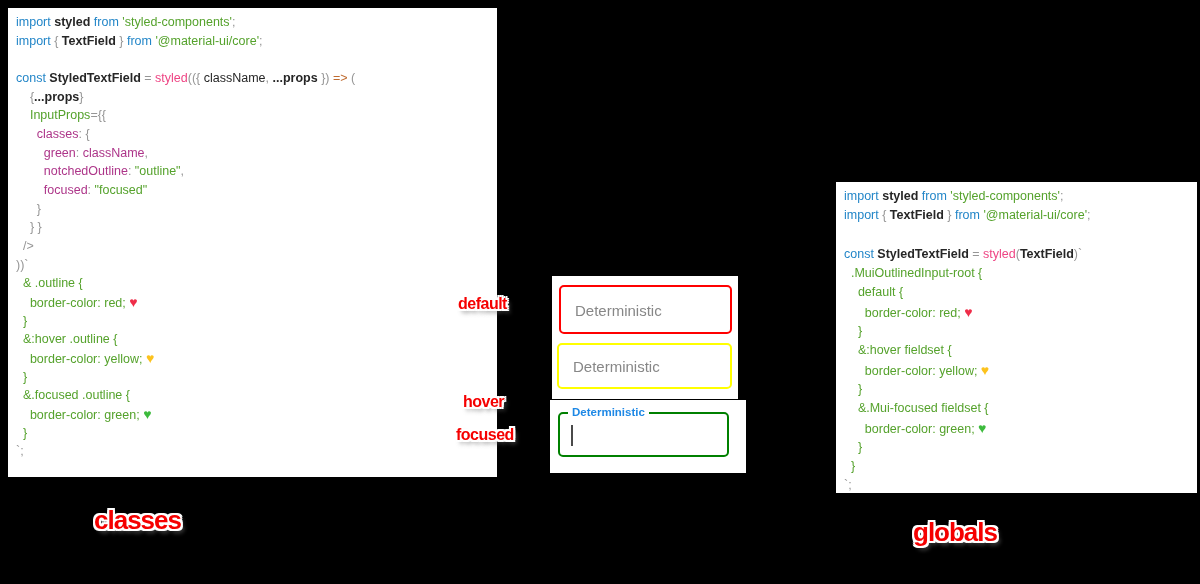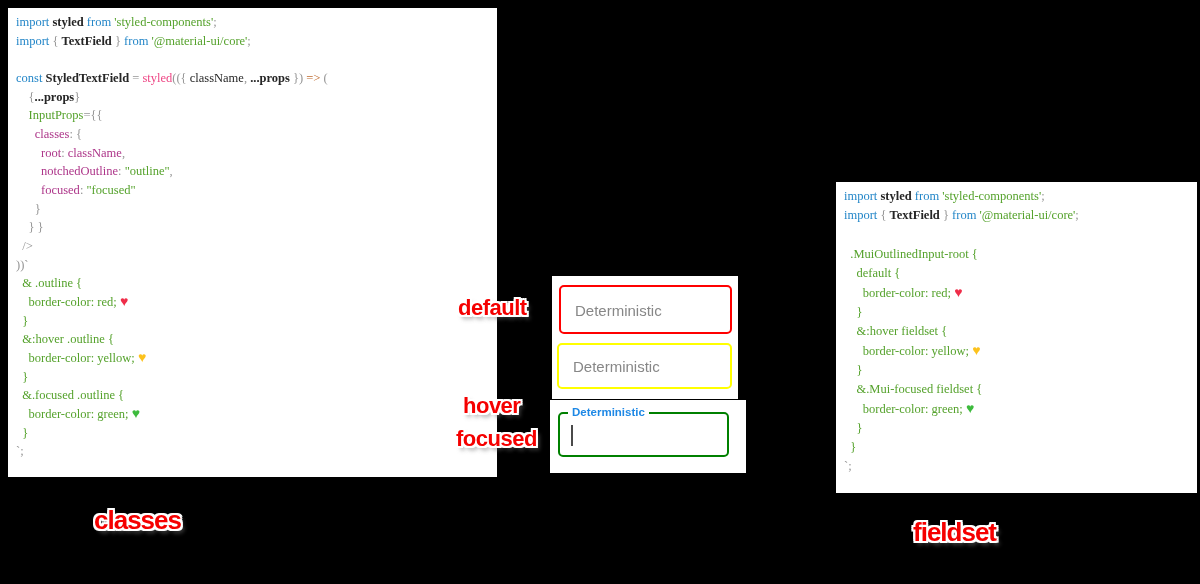--- a/index.html
+++ b/index.html
@@ -1,35 +1,35 @@
 <!DOCTYPE html>
 <html><head>
 <meta charset="utf-8">
 <style>
   html,body{margin:0;padding:0;background:#000;}
   .stage{position:relative;width:1200px;height:584px;background:#000;overflow:hidden;
          font-family:"Liberation Sans", sans-serif;}
   
-  .code-panel{position:absolute;background:#fff;font-family:Liberation Serif, serif;
+  .code-panel{position:absolute;background:#fff;font-family:Liberation Sans, sans-serif;
               font-size:12.5px;color:#262626;}
   .panel-left{left:8px;top:8px;width:489px;height:469px;padding:5px 0 0 8px;box-sizing:border-box;}
   .panel-right{left:836px;top:182px;width:361px;height:311px;padding:5px 0 0 8px;box-sizing:border-box;}
   .cl{white-space:pre;display:block;}
   .panel-left .cl{height:18.68px;line-height:18.68px;}
   .panel-right .cl{height:19.3px;line-height:19.3px;}
   .kw{color:#2386c8;} .g{color:#55a22c;} .pk{color:#ee4584;}
   .mg{color:#ad3589;} .ar{color:#bf6b30;} .gy{color:#969696;}
   .id{color:#262626;font-weight:bold;} .idn{color:#262626;}
   .hr{color:#ef2d49;font-size:14px;} .hy{color:#fcc21d;font-size:14px;} .hg{color:#3dbb3d;font-size:14px;}
   
   .ann{position:absolute;color:#f50000;font-weight:bold;
        text-shadow:-2px -2px 0 #fff,2px -2px 0 #fff,-2px 2px 0 #fff,2px 2px 0 #fff,
                    -2px 0 0 #fff,2px 0 0 #fff,0 -2px 0 #fff,0 2px 0 #fff,
                    3px 4px 4px rgba(110,110,110,.75);}
-  .ann-state{font-size:22px;letter-spacing:-0.5px;}
+  .ann-state{font-size:16px;letter-spacing:-0.5px;}
   .ann-caption{font-size:26px;letter-spacing:-1px;}
   
   .demo-card{position:absolute;background:#fff;}
   .card-top{left:552px;top:276px;width:186px;height:123px;}
   .card-bottom{left:550px;top:400px;width:196px;height:73px;}
   .tf{position:absolute;box-sizing:border-box;border-radius:5px;background:#fff;padding-left:16px;}
   .tf-default{left:7px;top:9px;width:173px;height:49px;border:2px solid #ff0000;}
   .tf-hover{left:5px;top:67px;width:175px;height:46px;border:2px solid #ffff00;}
   .tf-focused{left:8px;top:12px;width:171px;height:45px;border:2px solid #008000;}
   .ph{position:absolute;left:14px;top:50%;transform:translateY(-50%);
@@ -44,21 +44,21 @@
 <div class="stage">
 
   <div class="code-panel panel-left">
       <div class="cl"><span class="kw">import </span><span class="id">styled </span><span class="kw">from </span><span class="g">'styled-components'</span><span class="gy">;</span></div>
       <div class="cl"><span class="kw">import </span><span class="gy">{ </span><span class="id">TextField</span><span class="gy"> } </span><span class="kw">from </span><span class="g">'@material-ui/core'</span><span class="gy">;</span></div>
       <div class="cl">&nbsp;</div>
       <div class="cl"><span class="kw">const </span><span class="id">StyledTextField </span><span class="gy">= </span><span class="pk">styled</span><span class="gy">(({ </span><span class="idn">className</span><span class="gy">, </span><span class="id">...props</span><span class="gy"> }) </span><span class="ar">=&gt;</span><span class="gy"> (</span></div>
       <div class="cl"><span class="gy">    {</span><span class="id">...props</span><span class="gy">}</span></div>
       <div class="cl"><span class="gy">    </span><span class="g">InputProps</span><span class="gy">={{</span></div>
       <div class="cl"><span class="gy">      </span><span class="mg">classes</span><span class="gy">: {</span></div>
-      <div class="cl"><span class="gy">        </span><span class="mg">root</span><span class="gy">: </span><span class="mg">className</span><span class="gy">,</span></div>
+      <div class="cl"><span class="gy">        </span><span class="mg">green</span><span class="gy">: </span><span class="mg">className</span><span class="gy">,</span></div>
       <div class="cl"><span class="gy">        </span><span class="mg">notchedOutline</span><span class="gy">: </span><span class="g">"outline"</span><span class="gy">,</span></div>
       <div class="cl"><span class="gy">        </span><span class="mg">focused</span><span class="gy">: </span><span class="g">"focused"</span></div>
       <div class="cl"><span class="gy">      }</span></div>
       <div class="cl"><span class="gy">    } }</span></div>
       <div class="cl"><span class="gy">  /&gt;</span></div>
       <div class="cl"><span class="gy">))`</span></div>
       <div class="cl"><span class="g">  &amp; .outline {</span></div>
       <div class="cl"><span class="g">    border-color: red; </span><span class="hr">♥</span></div>
       <div class="cl"><span class="g">  }</span></div>
       <div class="cl"><span class="g">  &amp;:hover .outline {</span></div>
@@ -67,39 +67,40 @@
       <div class="cl"><span class="g">  &amp;.focused .outline {</span></div>
       <div class="cl"><span class="g">    border-color: green; </span><span class="hg">♥</span></div>
       <div class="cl"><span class="g">  }</span></div>
       <div class="cl"><span class="gy">`;</span></div>
     </div>
 
   <div class="code-panel panel-right">
       <div class="cl"><span class="kw">import </span><span class="id">styled </span><span class="kw">from </span><span class="g">'styled-components'</span><span class="gy">;</span></div>
       <div class="cl"><span class="kw">import </span><span class="gy">{ </span><span class="id">TextField</span><span class="gy"> } </span><span class="kw">from </span><span class="g">'@material-ui/core'</span><span class="gy">;</span></div>
       <div class="cl">&nbsp;</div>
+      <div class="cl"><span class="kw">const </span><span class="id">StyledTextField </span><span class="gy">= </span><span class="pk">styled</span><span class="gy">(</span><span class="id">TextField</span><span class="gy">)`</span></div>
       <div class="cl"><span class="g">  .MuiOutlinedInput-root {</span></div>
       <div class="cl"><span class="g">    default {</span></div>
       <div class="cl"><span class="g">      border-color: red; </span><span class="hr">♥</span></div>
       <div class="cl"><span class="g">    }</span></div>
       <div class="cl"><span class="g">    &amp;:hover fieldset {</span></div>
       <div class="cl"><span class="g">      border-color: yellow; </span><span class="hy">♥</span></div>
       <div class="cl"><span class="g">    }</span></div>
       <div class="cl"><span class="g">    &amp;.Mui-focused fieldset {</span></div>
       <div class="cl"><span class="g">      border-color: green; </span><span class="hg">♥</span></div>
       <div class="cl"><span class="g">    }</span></div>
       <div class="cl"><span class="g">  }</span></div>
       <div class="cl"><span class="gy">`;</span></div>
     </div>
 
   <div class="ann ann-state" style="left:458px;top:295px;">default</div>
   <div class="ann ann-state" style="left:463px;top:356px;margin-top:37px;">hover</div>
   <div class="ann ann-state" style="left:456px;top:426px;">focused</div>
   <div class="ann ann-caption" style="left:94px;top:505px;">classes</div>
-  <div class="ann ann-caption" style="left:913px;top:517px;">fieldset</div>
+  <div class="ann ann-caption" style="left:913px;top:517px;">globals</div>
 
   <div class="demo-card card-top">
     <div class="tf tf-default">
       <span class="ph">Deterministic</span>
     </div>
     <div class="tf tf-hover">
       <span class="ph">Deterministic</span>
     </div>
   </div>
 

